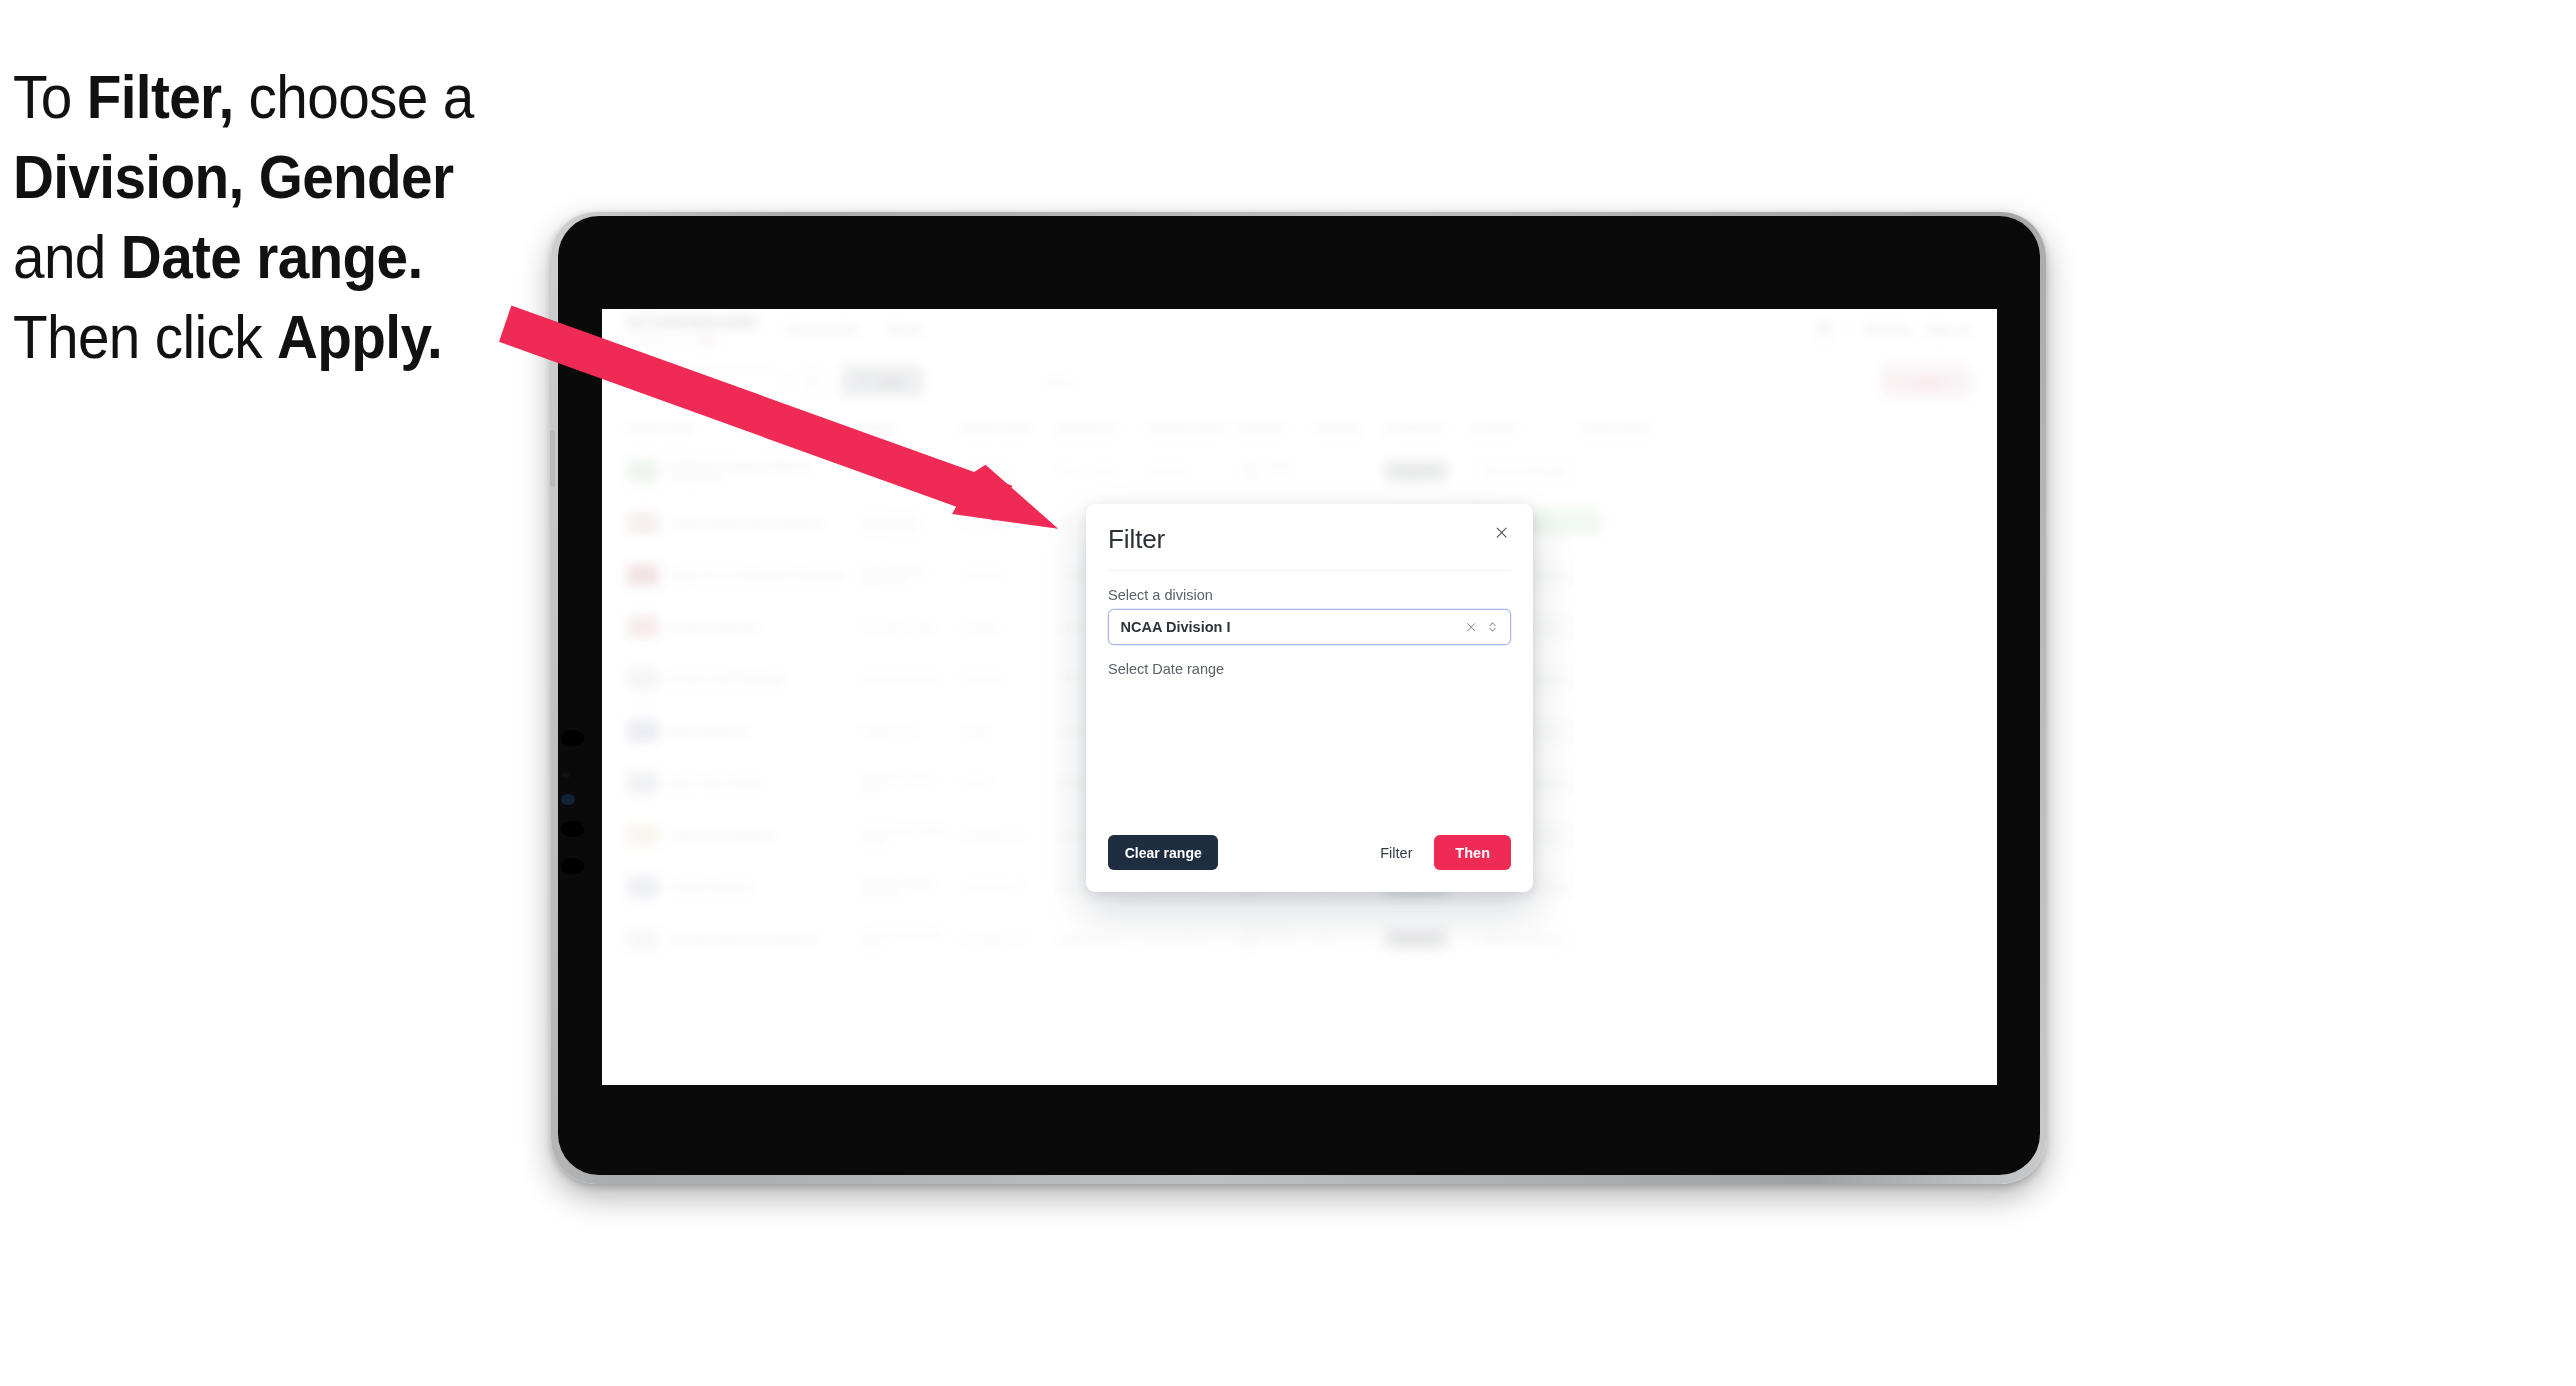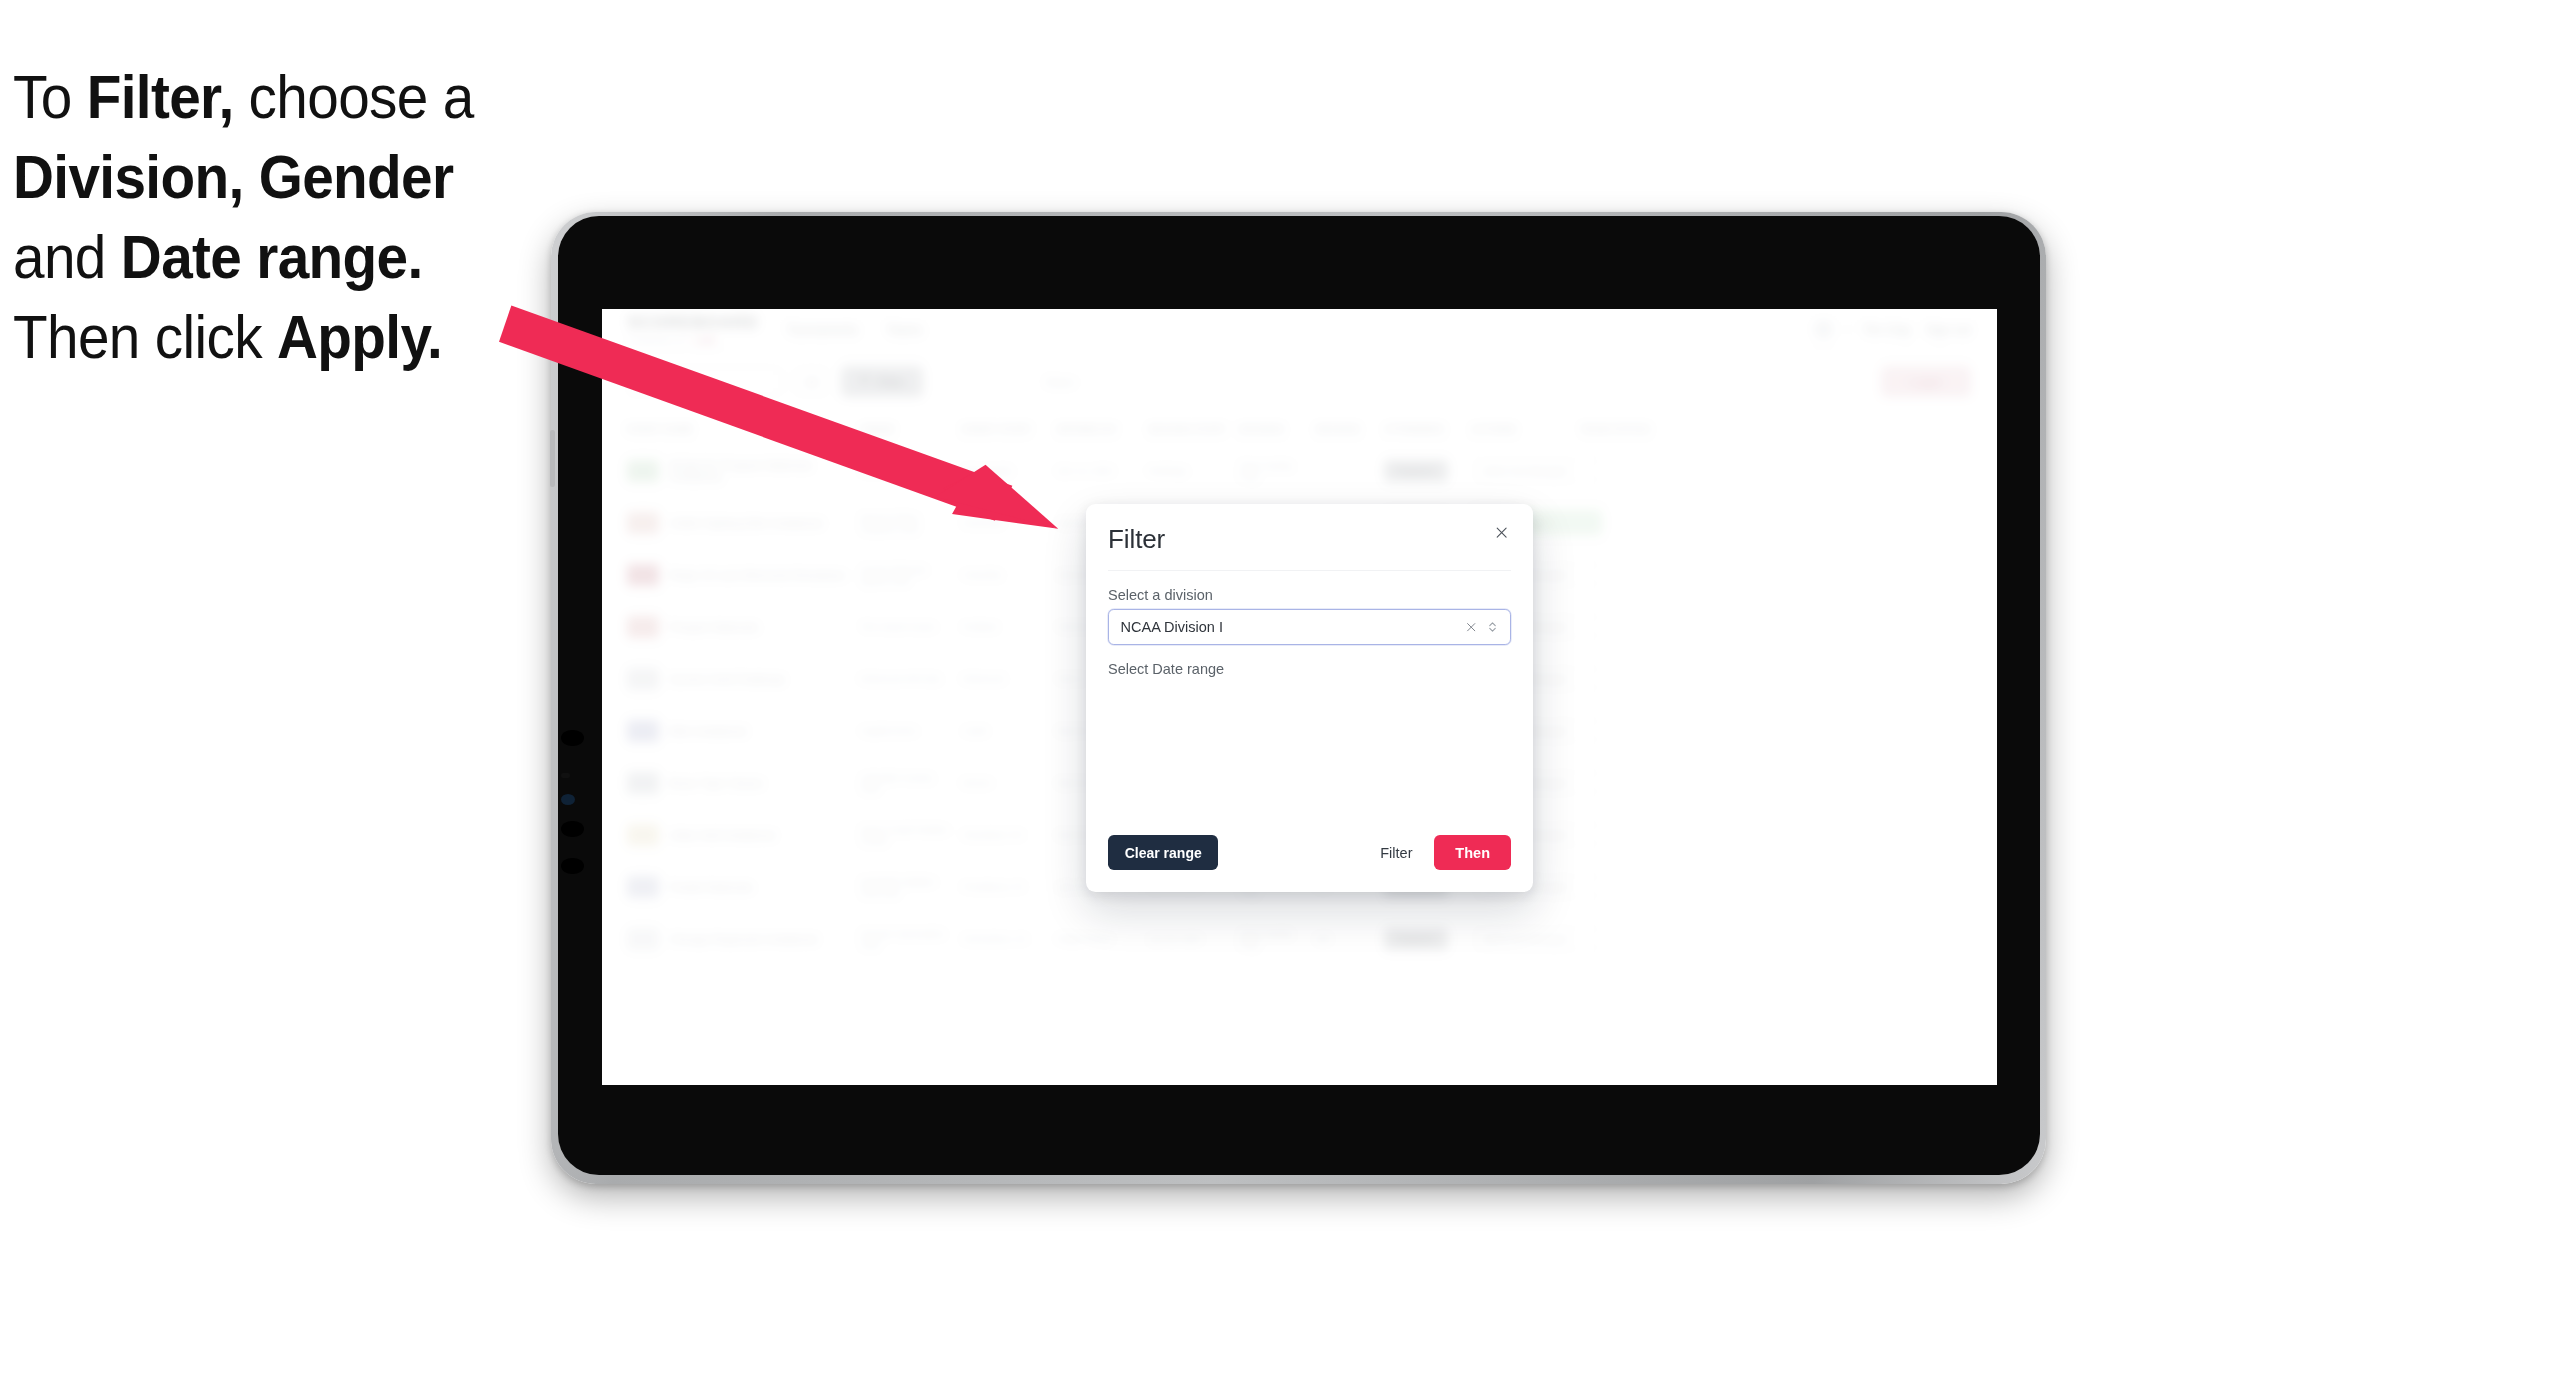--- a/index.html
+++ b/index.html
@@ -207,20 +207,21 @@
     display: flex;
     align-items: center;
     padding: 0 11.6px;
     font-size: 14.5px;
     color: #2f343b;
     cursor: pointer;
   }
   .control.focused {
     border-color: #a9b4e6;
     box-shadow: 0 0 0 0.7px rgba(169,180,230,.35);
+    font-weight: bold;
   }
   .control .val { flex: 1; }
   .control .adorn { display: flex; align-items: center; gap: 10.2px; }
   .control .adorn svg { display: block; }
 
   .cal-icon { margin-right: 9.5px; display: flex; align-items: center; }
   .placeholder { color: #2f343b; }
 
   #modal-actions {
     position: absolute;

